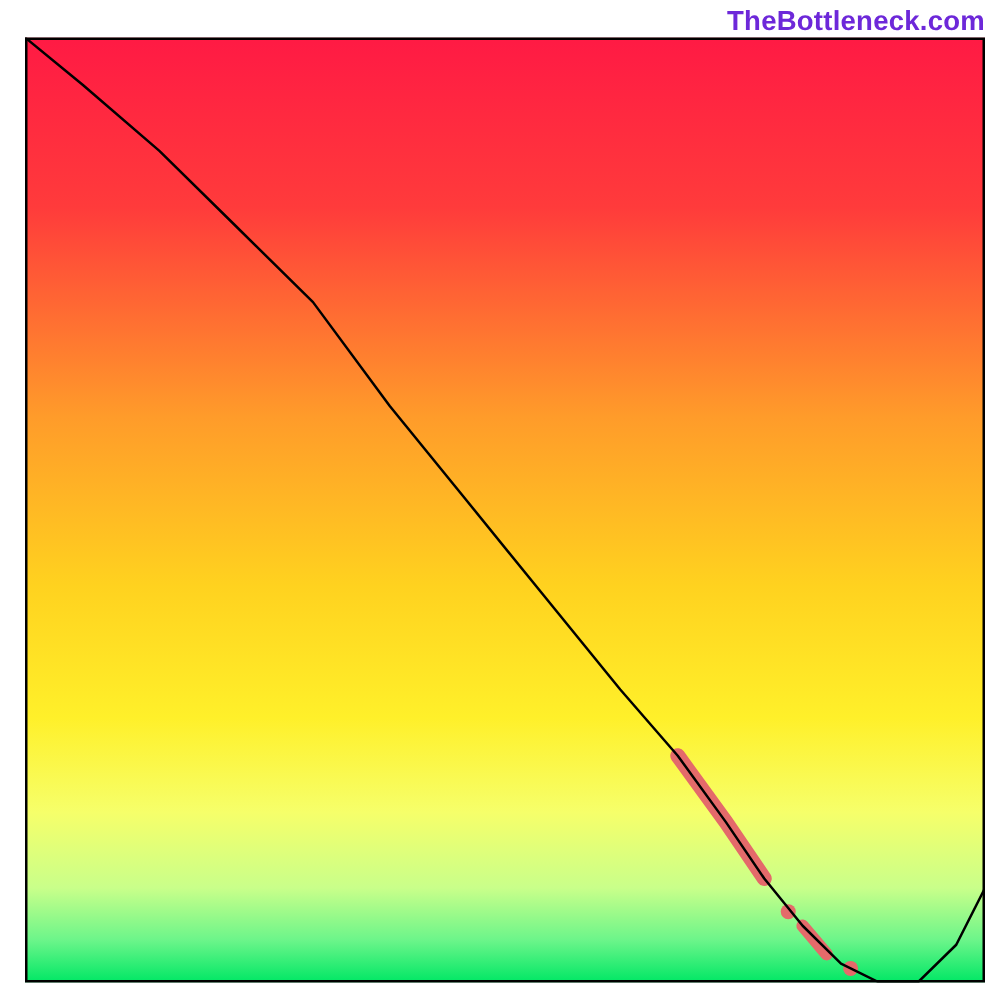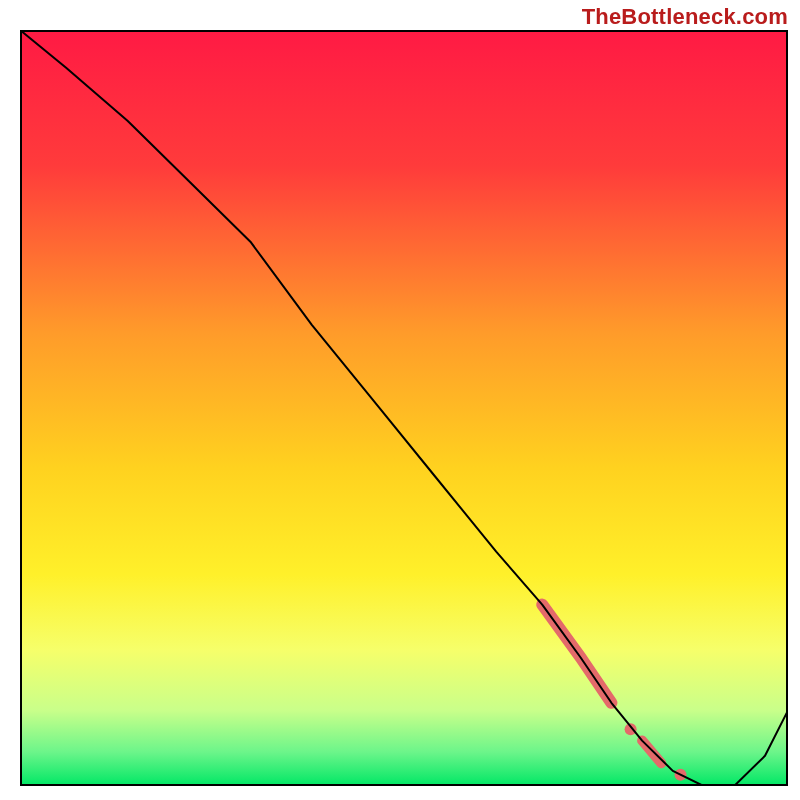--- a/index.html
+++ b/index.html
@@ -15,21 +15,21 @@
     position: relative;
     width: 800px;
     height: 800px;
   }
   .watermark {
     position: absolute;
     top: 4px;
     right: 12px;
     font-size: 22px;
     font-weight: 600;
-    color: #b91c1c;
+    color: #6d28d9;
     letter-spacing: 0.2px;
     user-select: none;
     z-index: 10;
   }
   svg.chart {
     position: absolute;
     left: 0;
     top: 0;
   }
 </style>

